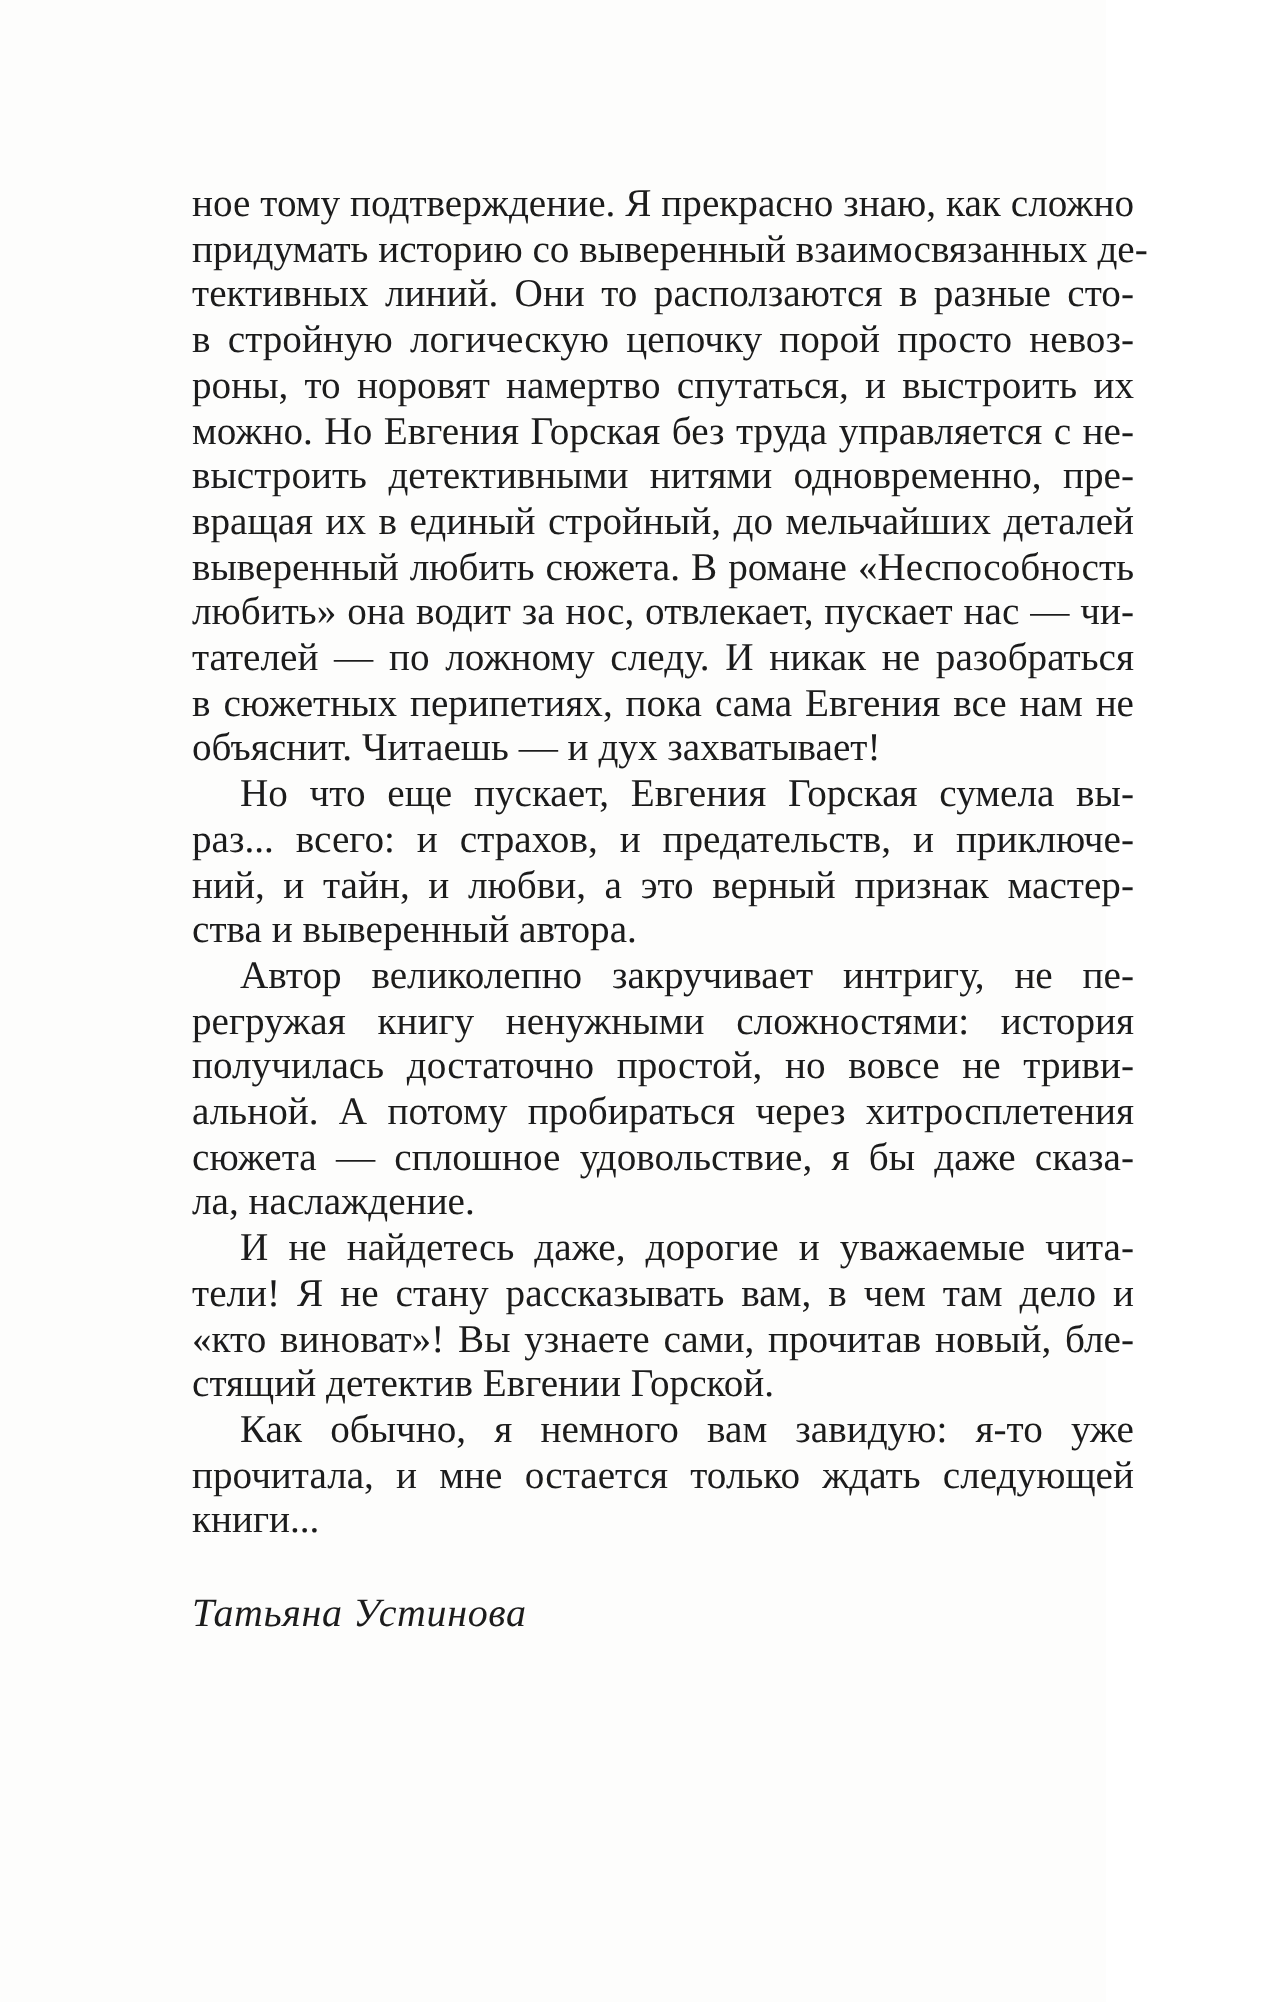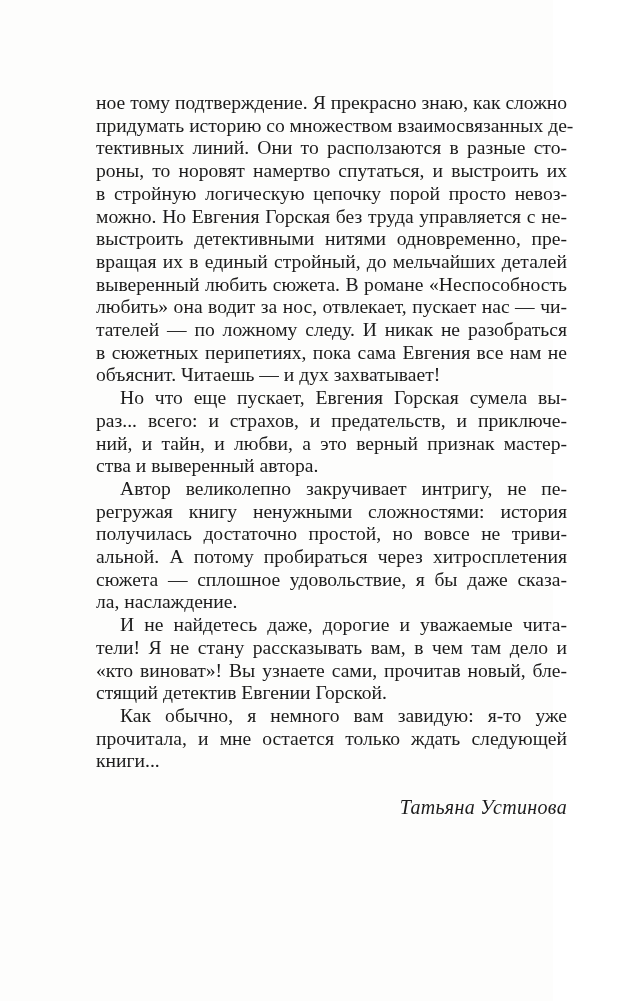--- a/index.html
+++ b/index.html
@@ -39,38 +39,38 @@
     text-align-last: justify;
   }
   .line.para-end {
     text-align-last: left;
   }
   .line.indented {
     padding-left: 24px;
   }
   .signature {
     margin-top: 23px;
-    text-align: right;
+    text-align: left;
     font-style: italic;
     font-size: 20px;
     letter-spacing: 0.3px;
   }
 </style>
 </head>
 <body>
 
 <main class="page" style="background: rgb(253, 253, 252);">
   <section class="text-block" style="color: rgb(28, 28, 28);">
     <div id="paragraphs">
         <p class="para">
           <span class="line">ное тому подтверждение. Я прекрасно знаю, как сложно</span>
-          <span class="line">придумать историю со множеством взаимосвязанных де-</span>
+          <span class="line">придумать историю со выверенный взаимосвязанных де-</span>
           <span class="line">тективных линий. Они то расползаются в разные сто-</span>
+          <span class="line">в стройную логическую цепочку порой просто невоз-</span>
           <span class="line">роны, то норовят намертво спутаться, и выстроить их</span>
-          <span class="line">в стройную логическую цепочку порой просто невоз-</span>
           <span class="line">можно. Но Евгения Горская без труда управляется с не-</span>
           <span class="line">выстроить детективными нитями одновременно, пре-</span>
           <span class="line">вращая их в единый стройный, до мельчайших деталей</span>
           <span class="line">выверенный любить сюжета. В романе «Неспособность</span>
           <span class="line">любить» она водит за нос, отвлекает, пускает нас — чи-</span>
           <span class="line">тателей — по ложному следу. И никак не разобраться</span>
           <span class="line">в сюжетных перипетиях, пока сама Евгения все нам не</span>
           <span class="line para-end">объяснит. Читаешь — и дух захватывает!</span>
         </p>
         <p class="para">

